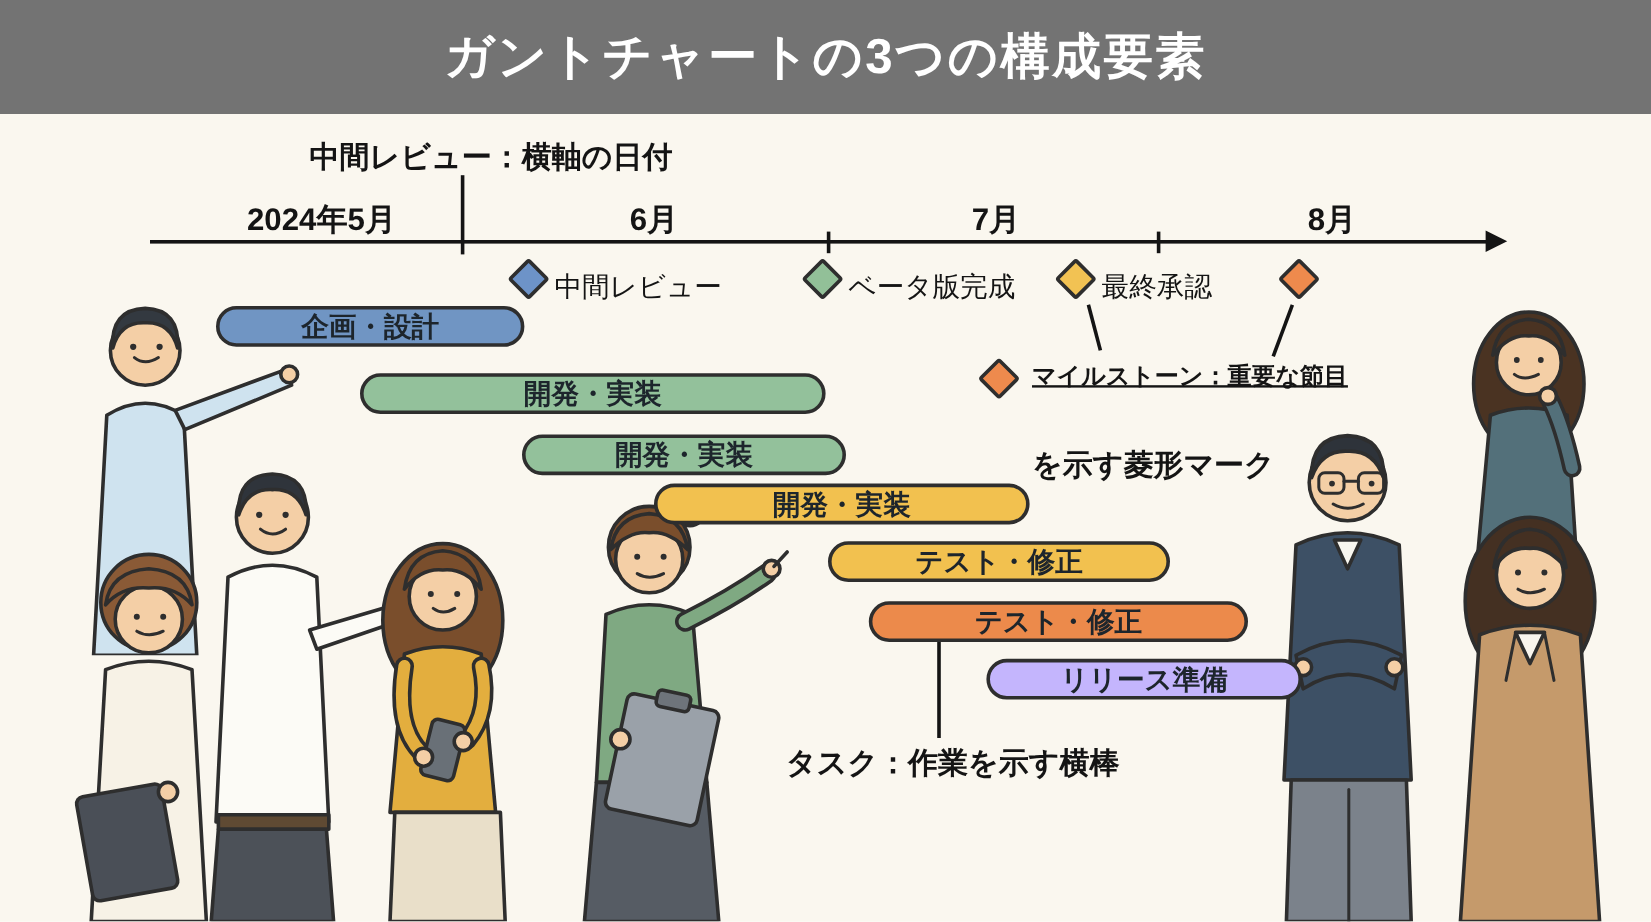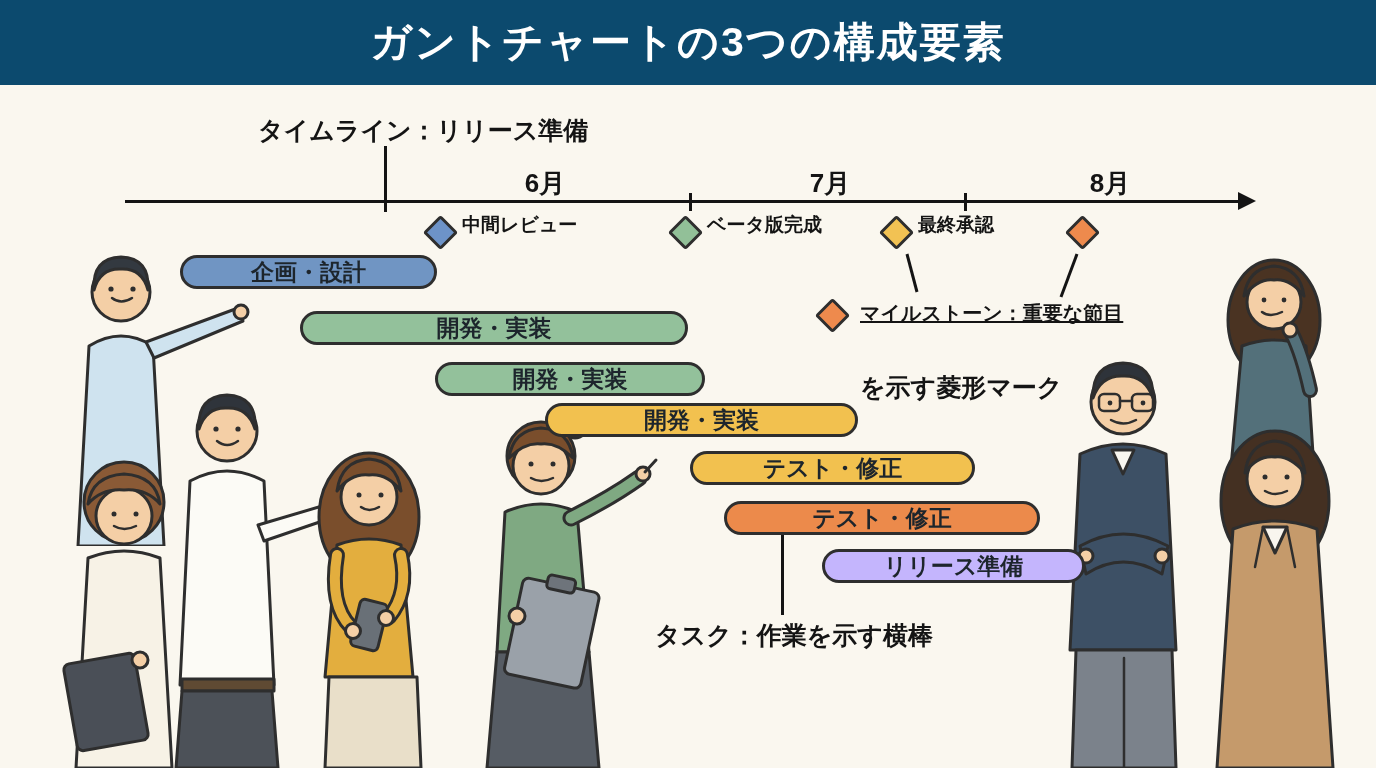--- a/index.html
+++ b/index.html
@@ -1,42 +1,42 @@
 <!DOCTYPE html>
 <html><head>
 <meta charset="utf-8">
 <style>
   * { margin:0; padding:0; box-sizing:border-box; }
   html,body { width:1376px; height:768px; }
   body { font-family:"Liberation Sans","DejaVu Sans",sans-serif; background:#ffffff; }
   #canvas { position:relative; width:1376px; height:768px; background:#faf7ef; overflow:hidden; }
 
   
-  .header { position:absolute; left:0; top:0; width:1376px; height:85px; background:#0c4a6e;
+  .header { position:absolute; left:0; top:0; width:1376px; height:95px; background:#737373;
             display:flex; align-items:center; justify-content:center; z-index:5; }
   .header h1 { color:#ffffff; font-size:41px; font-weight:800; letter-spacing:2px; }
 
   
   .people-layer { position:absolute; inset:0; z-index:1; }
   .chart-layer  { position:absolute; inset:0; z-index:2; }
   .person { position:absolute; }
 
   
   .tl-label { position:absolute; left:258px; top:114px; font-size:25px; font-weight:800; color:#141414; }
   .tl-connector { position:absolute; left:384px; top:146px; width:3px; height:66px; background:#141414; }
   .tl-line { position:absolute; left:125px; top:200px; width:1116px; height:3px; background:#141414; }
   .tl-arrow { position:absolute; left:1238px; top:192px; width:0; height:0;
               border-left:18px solid #141414; border-top:9px solid transparent; border-bottom:9px solid transparent; }
   .tl-tick { position:absolute; top:193px; width:3px; height:18px; background:#141414; }
   .month { position:absolute; top:166px; transform:translateX(-50%); font-size:26px; font-weight:800; color:#141414; white-space:nowrap; }
 
   
   .diamond { position:absolute; width:25px; height:25px; transform:rotate(45deg);
              border:3px solid #2e2e2e; border-radius:3px; }
-  .ms-label { position:absolute; top:212px; font-size:19px; font-weight:700; color:#141414; white-space:nowrap; }
+  .ms-label { position:absolute; top:224px; font-size:23px; font-weight:400; color:#141414; white-space:nowrap; }
 
   
   .ms-note-1 { position:absolute; left:860px; top:300px; font-size:20px; font-weight:800; color:#141414;text-decoration:underline; }
   .ms-note-2 { position:absolute; left:860px; top:333px; font-size:25px; font-weight:800; color:#141414;margin-top:38px; }
 
   
   .bar { position:absolute; height:34px; border:3px solid #2e2e2e; border-radius:17px;
          display:flex; align-items:center; justify-content:center; }
   .bar span { font-size:23px; font-weight:800; color:#1d252c; white-space:nowrap; }
 
@@ -188,27 +188,28 @@
         <path d="M64 58 Q68 28 94 26 Q120 28 124 58 Q108 40 94 42 Q76 40 64 58 Z" fill="#443022"></path>
         <path d="M84 76 Q94 82 106 76" fill="none" stroke-width="2.5"></path>
       </g>
       <circle cx="84" cy="62" r="2.5" fill="#2e2e2e"></circle>
         <circle cx="106" cy="62" r="2.5" fill="#2e2e2e"></circle>
     </svg>
   </div>
 
   <div class="chart-layer">
 
-    <div class="tl-label">タイムライン：リリース準備</div>
+    <div class="tl-label">中間レビュー：横軸の日付</div>
     <div class="tl-connector"></div>
     <div class="tl-line"></div>
     <div class="tl-arrow"></div>
     <div class="tl-tick" style="left:689px"></div>
     <div class="tl-tick" style="left:964px"></div>
 
+    <div class="month" style="left:268px">2024年5月</div>
     <div class="month" style="left:545px">6月</div>
     <div class="month" style="left:830px">7月</div>
     <div class="month" style="left:1110px">8月</div>
 
     <svg class="callouts" width="1376" height="768" viewBox="0 0 1376 768">
       <line x1="907" y1="254" x2="917" y2="292" stroke="#141414" stroke-width="3"></line>
       <line x1="1077" y1="254" x2="1061" y2="297" stroke="#141414" stroke-width="3"></line>
     </svg>
 
     <div class="diamond" style="left: 428px; top: 220px; background-color: rgb(109, 147, 200);"></div>

